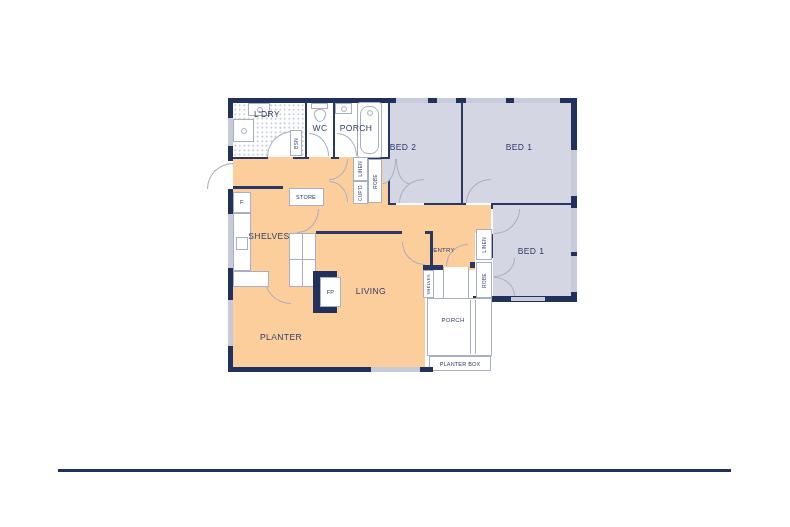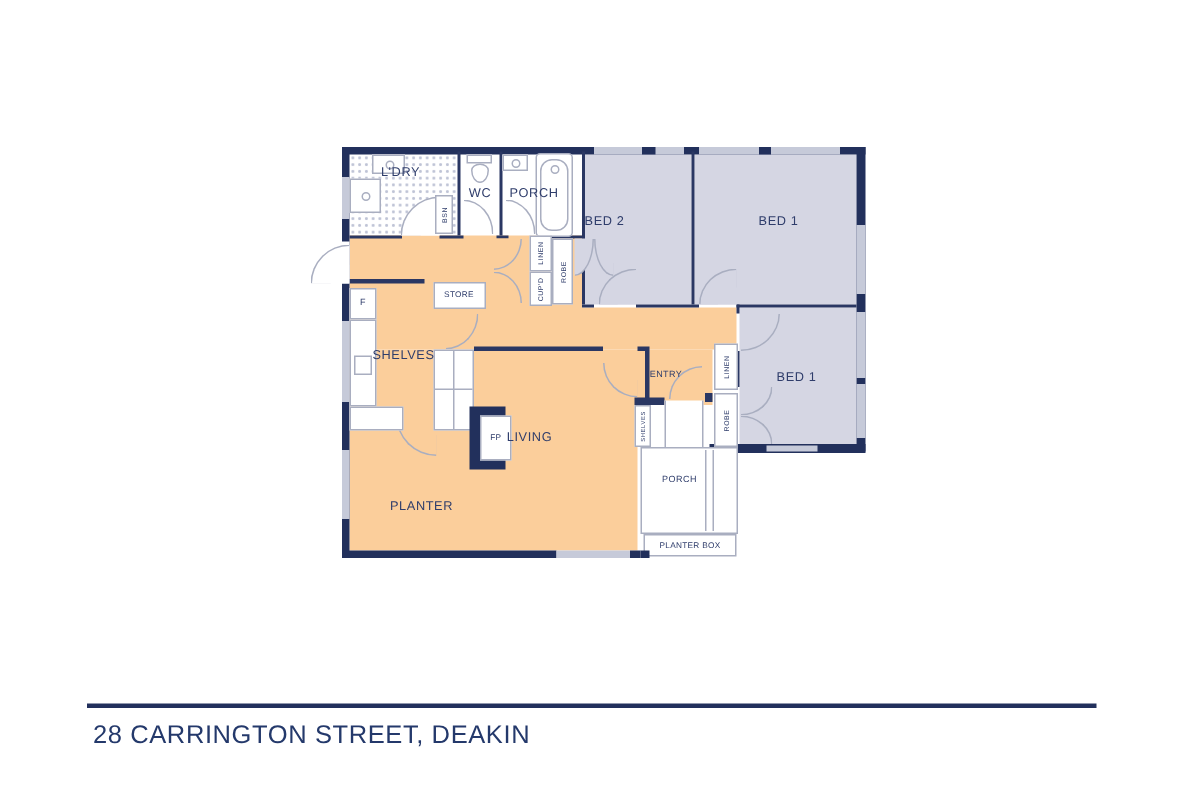--- a/index.html
+++ b/index.html
@@ -172,24 +172,23 @@
     <span class="v" style="font-size:3.9px;">SHELVES</span>
   </div>
 
   <div class="lbl" style="left:267px;top:114px;">L'DRY</div>
   <div class="lbl" style="left:320px;top:128px;">WC</div>
   <div class="lbl" style="left:356px;top:128px;">PORCH</div>
   <div class="lbl" style="left:403px;top:147px;">BED 2</div>
   <div class="lbl" style="left:519px;top:147px;">BED 1</div>
   <div class="lbl" style="left:531px;top:251px;">BED 1</div>
   <div class="lbl" style="left:269px;top:236px;">SHELVES</div>
-  <div class="lbl" style="left:353px;top:291px;">LIVING</div>
+  <div class="lbl" style="left:371px;top:291px;">LIVING</div>
   <div class="lbl" style="left:281px;top:337px;">PLANTER</div>
   <div class="lbl sm" style="left:444px;top:250px;">ENTRY</div>
   <div class="lbl sm" style="left:453px;top:320px;">PORCH</div>
   <div class="lbl xs" style="left:460px;top:364px;">PLANTER BOX</div>
   <div class="lbl xs" style="left:306px;top:197px;">STORE</div>
   <div class="lbl sm" style="left:242px;top:202px;">F</div>
 
   <div class="rule"></div>
-  <div class="addr">28 CARRINGTON STREET, DEAKIN</div>
 
 </div>
 
 </body></html>

